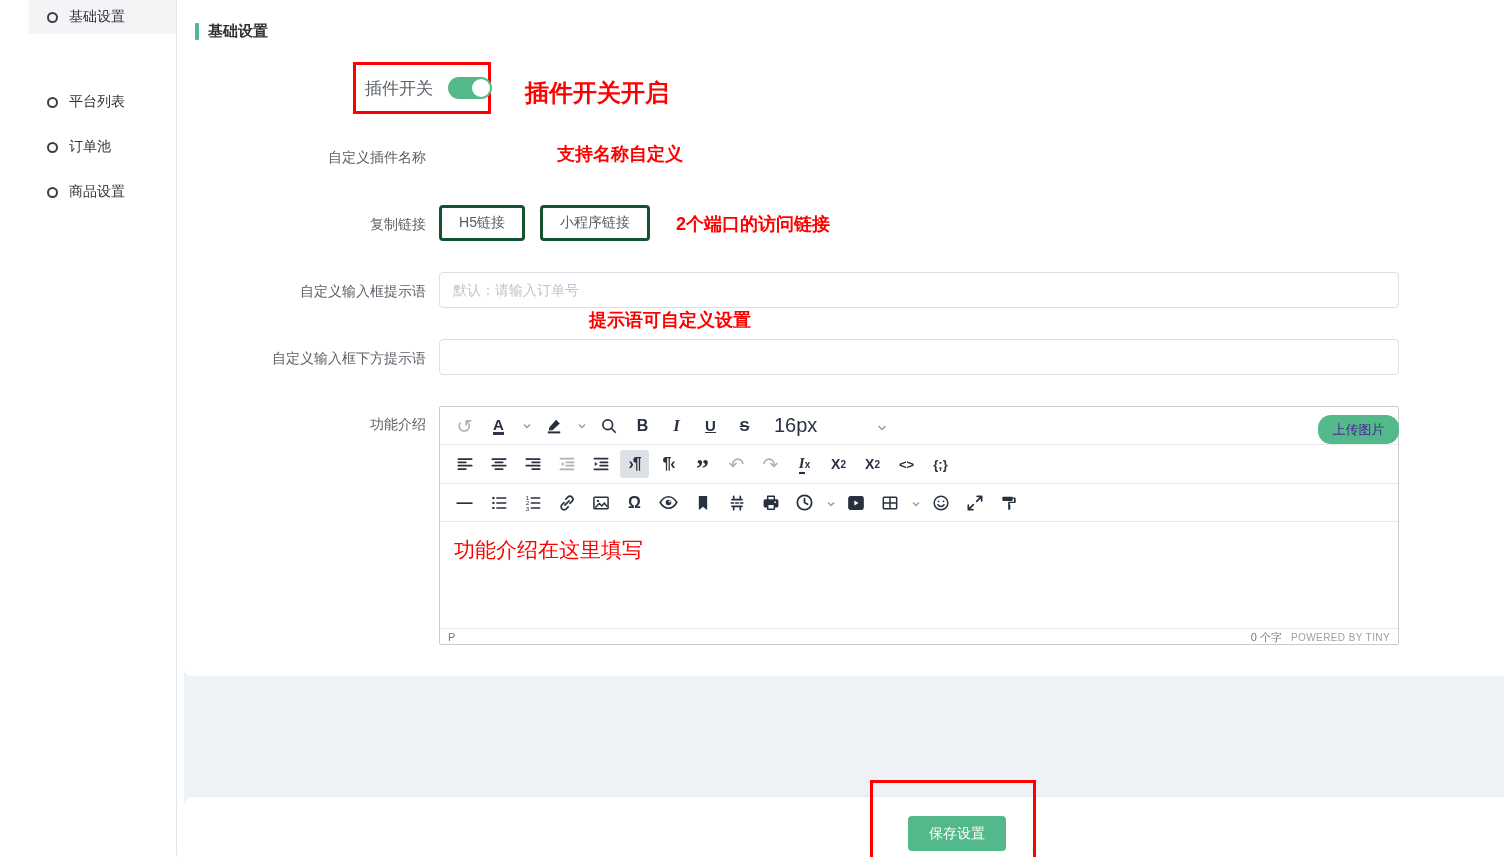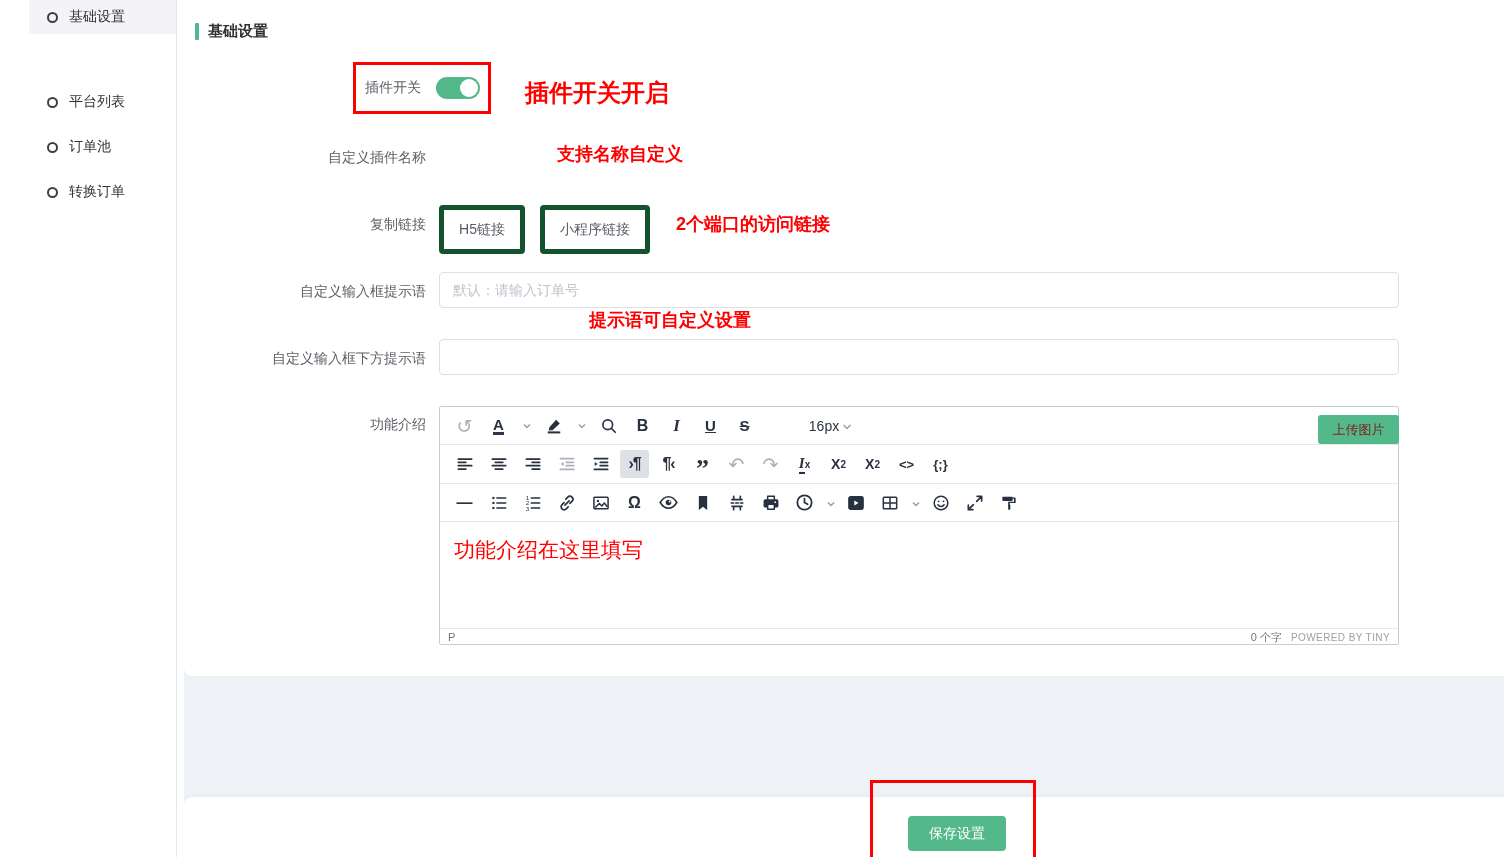--- a/index.html
+++ b/index.html
@@ -29,21 +29,21 @@
   .sec-bar { width: 4px; height: 17px; background: var(--accent); border-radius: 1px; }
   .sec-text { font-size: 15px; font-weight: 700; color: #303133; }
   
   .flabel { position: absolute; left: 0; width: 242px; text-align: right;
     font-size: 14px; color: #5c6167; line-height: 20px; }
   .tinput { position: absolute; left: 255px; width: 960px; height: 36px;
     border: 1px solid #dcdfe6; border-radius: 4px; padding: 0 13px; font-size: 14px;
     color: #333; outline: none; background: #fff;
     font-family: "Liberation Sans", "DejaVu Sans", sans-serif; }
   .tinput::placeholder { color: #bfc4cc; }
-  .ghost-btn { position: absolute; height: 49px; background: #fff; border: 5px solid #14532d;
+  .ghost-btn { position: absolute; height: 36px; background: #fff; border: 3px solid #14532d;
     border-radius: 4px; font-size: 14px; color: #565b62; cursor: pointer;
     display: flex; align-items: center; justify-content: center;
     font-family: "Liberation Sans", "DejaVu Sans", sans-serif; }
   
   .redbox-toggle { position: absolute; left: 169px; top: 62px; width: 138px; height: 52px;
     border: 3px solid var(--ann); display: flex; align-items: center; padding: 0 9px; gap: 15px; }
   .toggle { position: relative; width: 44px; height: 22px; border-radius: 11px;
     background: var(--accent); cursor: pointer; flex: 0 0 auto; }
   .toggle .knob { position: absolute; right: 2px; top: 2px; width: 18px; height: 18px;
     border-radius: 50%; background: #fff; }
@@ -71,24 +71,24 @@
   .glyph-p { font-weight: 700; font-size: 16px; letter-spacing: -1px; }
   .glyph-q { font-family: "Liberation Serif", serif; font-weight: 800; font-size: 26px; line-height: 10px; padding-top: 10px; }
   .glyph-code { font-weight: 700; font-size: 13px; letter-spacing: 0px; }
   .glyph-o { font-weight: 700; font-size: 16px; }
   .glyph-hr { font-weight: 700; font-size: 16px; }
   .tb sub, .tb sup { font-size: 10px; font-weight: 700; }
   .tb .xmain { font-weight: 700; font-size: 14px; }
   .clearfmt { font-family: "Liberation Serif", serif; font-style: italic; font-weight: 700;
     font-size: 15px; border-bottom: 2px solid currentColor; }
   .fontsize { width: 114px; margin-left: 10px; display: flex; align-items: center;
-    justify-content: center; color: #2b3442; font-size: 14px; cursor: pointer; }
+    justify-content: space-between; color: #2b3442; font-size: 20px; cursor: pointer; }
   .caret { margin-left: 2px; flex: 0 0 auto; color: #98a0a8; }
   .upload-btn { position: absolute; top: 8px; right: -1px; width: 81px; height: 29px;
-    background: var(--accent); color: #7f1d1d; font-size: 13px; border: none; border-radius: 3px;
+    background: var(--accent); color: #4c1d95; font-size: 13px; border: none; border-radius: 13px;
     cursor: pointer; font-family: "Liberation Sans", "DejaVu Sans", sans-serif; }
   .ed-content { position: relative; height: 107px; border-bottom: 1px solid #e6e8eb; cursor: text; }
   .ed-status { height: 16px; display: flex; align-items: center; justify-content: space-between;
     padding: 0 8px; color: #70777f; font-size: 11px; }
   .ed-status .right { display: flex; align-items: center; gap: 9px; }
   .powered { font-size: 10px; color: #9aa1a8; letter-spacing: 0.4px; }
   .wordcount { font-size: 11px; color: #70777f; }
   
   .save-btn { position: absolute; left: 724px; top: 19px; width: 98px; height: 35px;
     background: var(--accent); color: #fff; font-size: 14px; border: none; border-radius: 4px;
@@ -109,36 +109,36 @@
     <div class="side-item" style="top:129px">
       <span class="ring"></span>
       <span>订单池</span>
     </div>
     <div class="side-item" style="top:84px">
       <span class="ring"></span>
       <span>平台列表</span>
     </div>
     <div class="side-item" style="top:174px">
       <span class="ring"></span>
-      <span>转换订单</span>
+      <span>商品设置</span>
     </div>
   </nav>
 
   <div class="main">
     <div class="panel">
 
       <section class="card-top">
 
         <div class="sec-title">
           <span class="sec-bar"></span>
           <span class="sec-text">基础设置</span>
         </div>
 
         <div class="redbox-toggle">
-          <span style="font-size:14px;color:#5c6167;white-space:nowrap">插件开关</span>
+          <span style="font-size:17px;color:#5c6167;white-space:nowrap">插件开关</span>
           <span class="toggle">
             <span class="knob"></span>
           </span>
         </div>
         <div class="ann" style="left:341px;top:77px;font-size:24px">插件开关开启</div>
 
         <label class="flabel" style="top:147px">自定义插件名称</label>
         <div class="ann" style="left:373px;top:142px">支持名称自定义</div>
 
         <label class="flabel" style="top:214px">复制链接</label>

